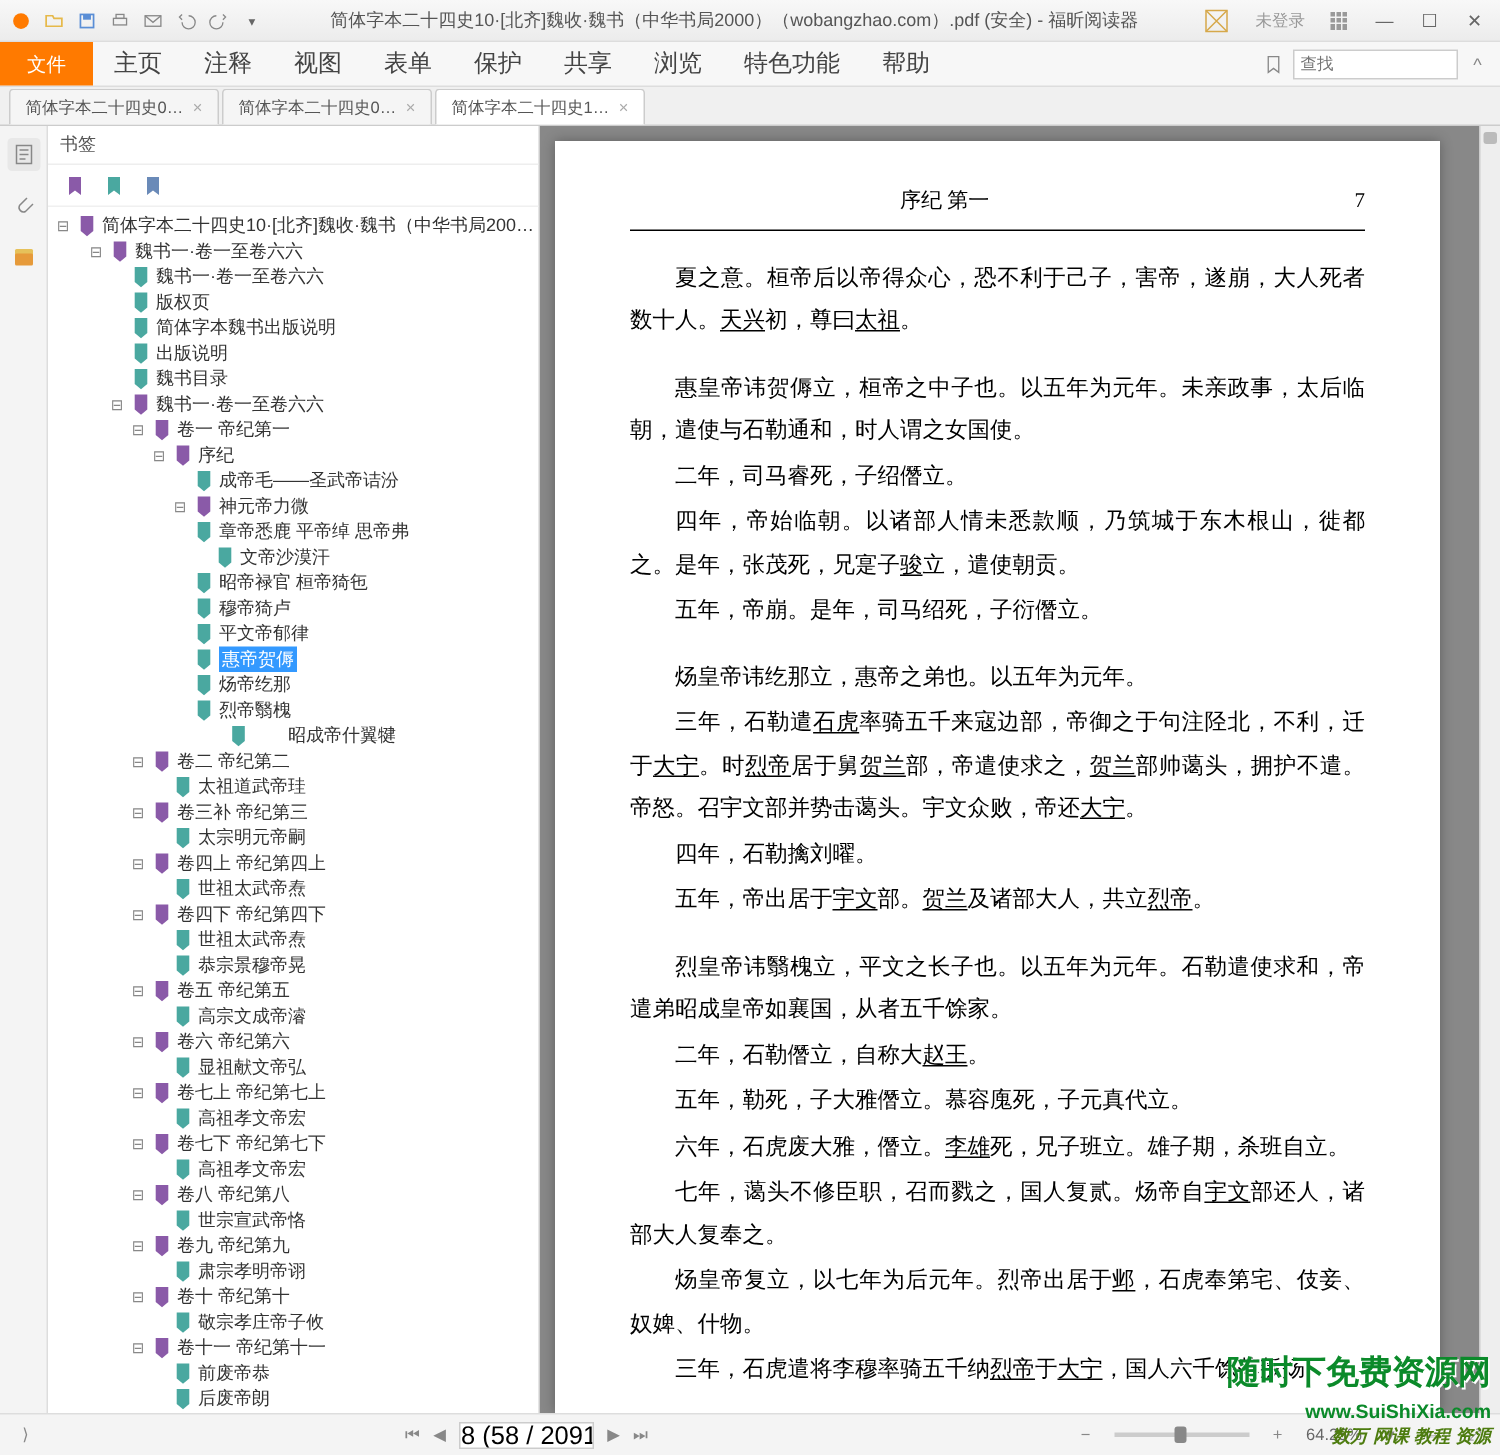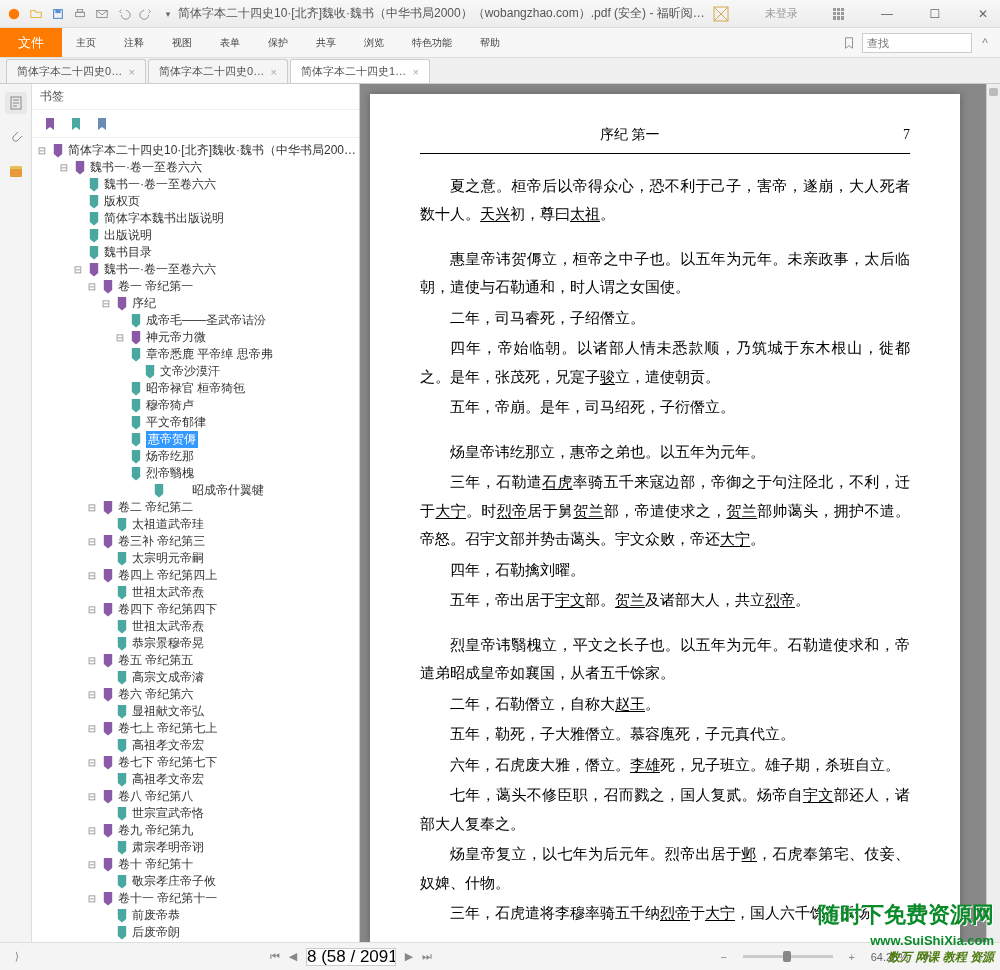--- a/index.html
+++ b/index.html
@@ -4,31 +4,31 @@
 <style>
 * { margin: 0; padding: 0; box-sizing: border-box; }
 body { font-family: "Microsoft YaHei", SimSun, sans-serif; font-size: 12px; background: #f0f0f0; overflow: hidden; width: 1000px; height: 970px; }
 
 
 .titlebar { height: 28px; background: linear-gradient(#f8f8f8, #ececec); display: flex; align-items: center; padding: 0 4px; border-bottom: 1px solid #ddd; }
 .titlebar .qa-row { display: flex; gap: 2px; align-items: center; }
 .titlebar .qa-btn { width: 20px; height: 20px; display: flex; align-items: center; justify-content: center; cursor: pointer; color: #666; }
 .titlebar .qa-btn svg { width: 14px; height: 14px; }
 .titlebar .doc-title { flex: 1; text-align: center; color: #555; font-size: 12px; white-space: nowrap; overflow: hidden; text-overflow: ellipsis; }
-.titlebar .win-ctrls { display: flex; gap: 22px; align-items: center; }
+.titlebar .win-ctrls { display: flex; gap: 4px; align-items: center; }
 .titlebar .win-btn { width: 26px; height: 20px; display: flex; align-items: center; justify-content: center; color: #666; cursor: pointer; }
 .titlebar .login-status { color: #999; font-size: 11px; cursor: pointer; padding: 0 6px; }
 .special-icon { width: 18px; height: 18px; margin-right: 6px; }
 .grid-icon { display: grid; grid-template-columns: repeat(3,3px); gap: 1px; width: 12px; height: 12px; }
 .grid-icon i { background: #999; }
 
 
 .ribbon { height: 30px; background: #f7f7f7; display: flex; align-items: stretch; border-bottom: 1px solid #ddd; }
 .ribbon .file-tab { background: #ff7a00; color: #fff; padding: 0 18px; display: flex; align-items: center; font-size: 13px; cursor: pointer; }
-.ribbon .menu-item { padding: 0 14px; display: flex; align-items: center; font-size: 10px; color: #444; cursor: pointer; }
+.ribbon .menu-item { padding: 0 14px; display: flex; align-items: center; font-size: 16px; color: #444; cursor: pointer; }
 .ribbon .right-box { margin-left: auto; display: flex; align-items: center; padding-right: 6px; gap: 4px; }
 .ribbon .search-box { width: 110px; height: 20px; border: 1px solid #ccc; display: flex; align-items: center; padding: 0 4px; background: #fff; }
 .ribbon .search-box input { border: none; outline: none; width: 100%; font-size: 11px; color: #666; }
 .ribbon .mini-icon { width: 18px; height: 18px; display: flex; align-items: center; justify-content: center; color: #888; cursor: pointer; }
 
 
 .doc-tabs { height: 26px; background: #f0f0f0; display: flex; align-items: flex-end; padding: 0 6px; border-bottom: 1px solid #ccc; }
 .doc-tab { height: 24px; padding: 0 10px; border: 1px solid #ccc; border-bottom: none; background: #fff; display: flex; align-items: center; gap: 6px; font-size: 11px; color: #555; margin-right: 2px; border-radius: 3px 3px 0 0; cursor: pointer; max-width: 140px; }
 .doc-tab.inactive { background: #f5f5f5; }
 .doc-tab .tab-title { white-space: nowrap; overflow: hidden; text-overflow: ellipsis; flex: 1; }

